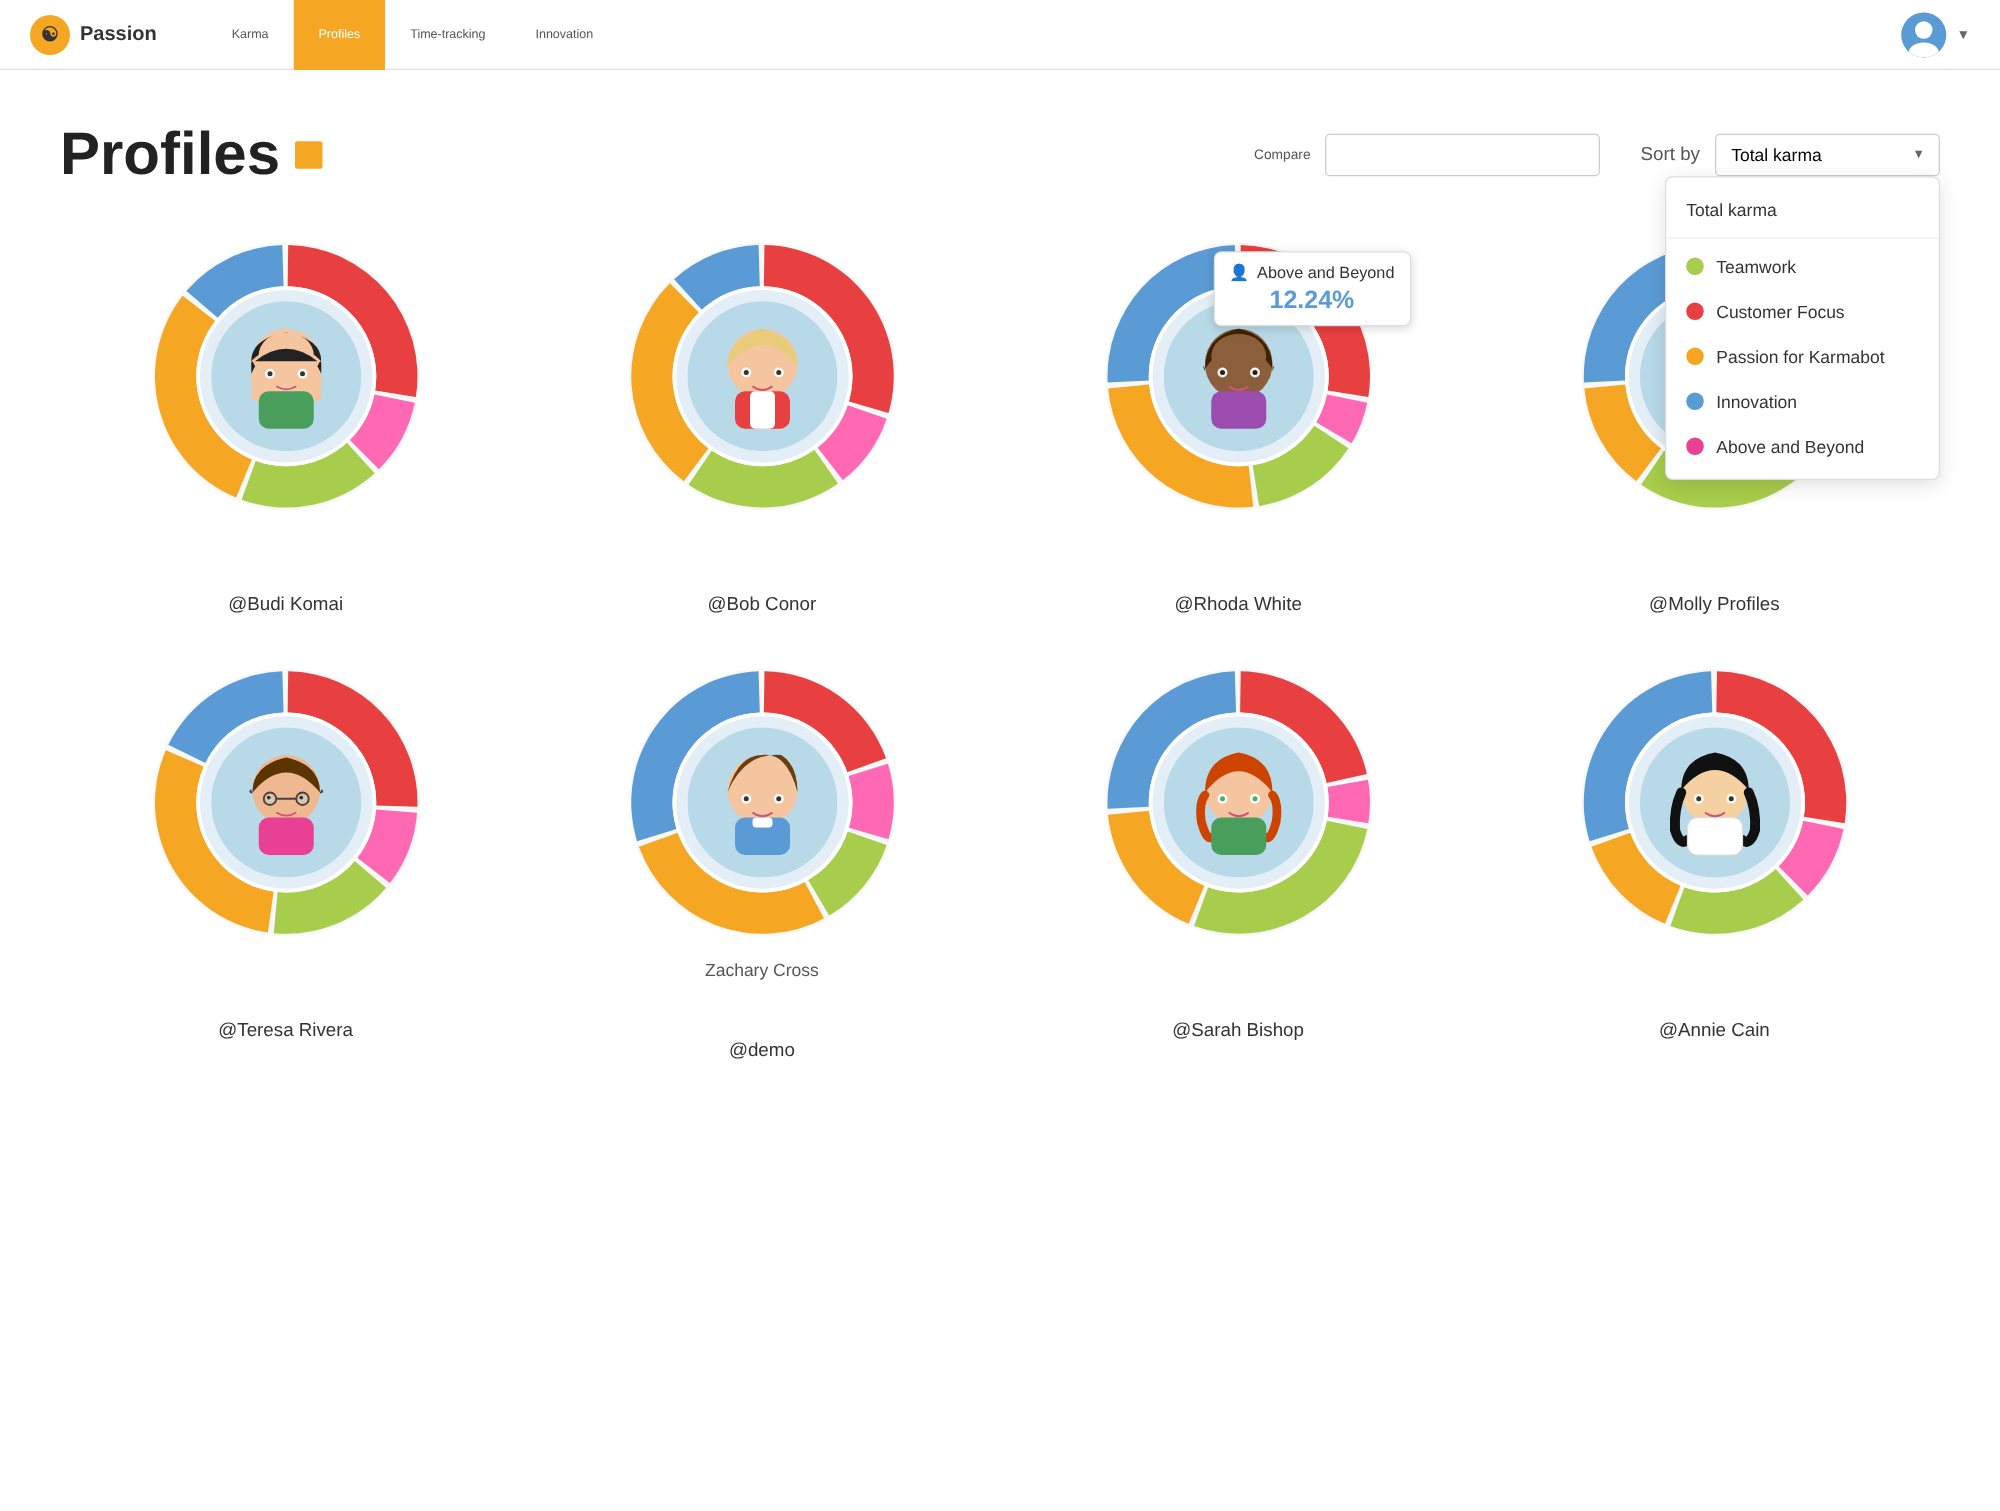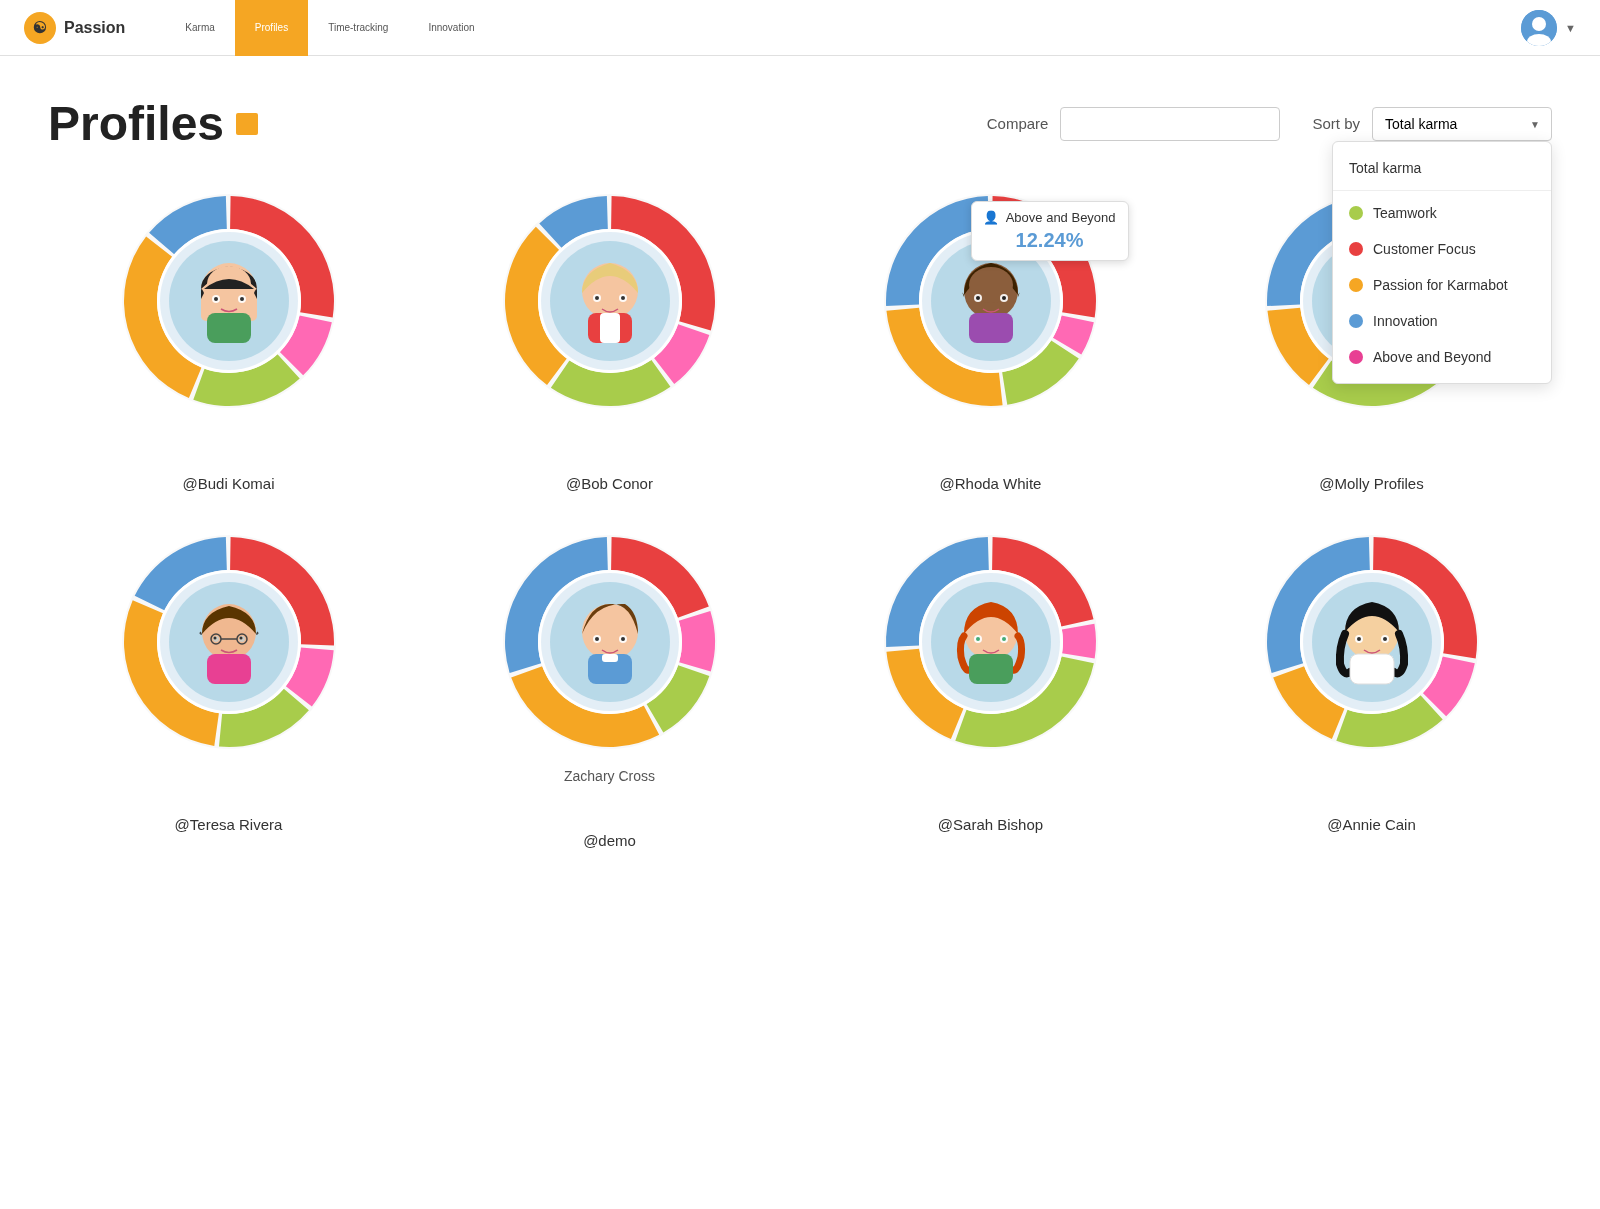--- a/index.html
+++ b/index.html
@@ -102,21 +102,21 @@
       height: 22px;
       background: #f5a623;
       border-radius: 2px;
     }
     .compare-group {
       display: flex;
       align-items: center;
       gap: 12px;
     }
     .compare-label {
-      font-size: 15px;
+      font-size: 11px;
       color: #555;
     }
     .compare-input {
       border: 1px solid #ccc;
       border-radius: 4px;
       padding: 8px 12px;
       font-size: 14px;
       width: 220px;
       outline: none;
     }

